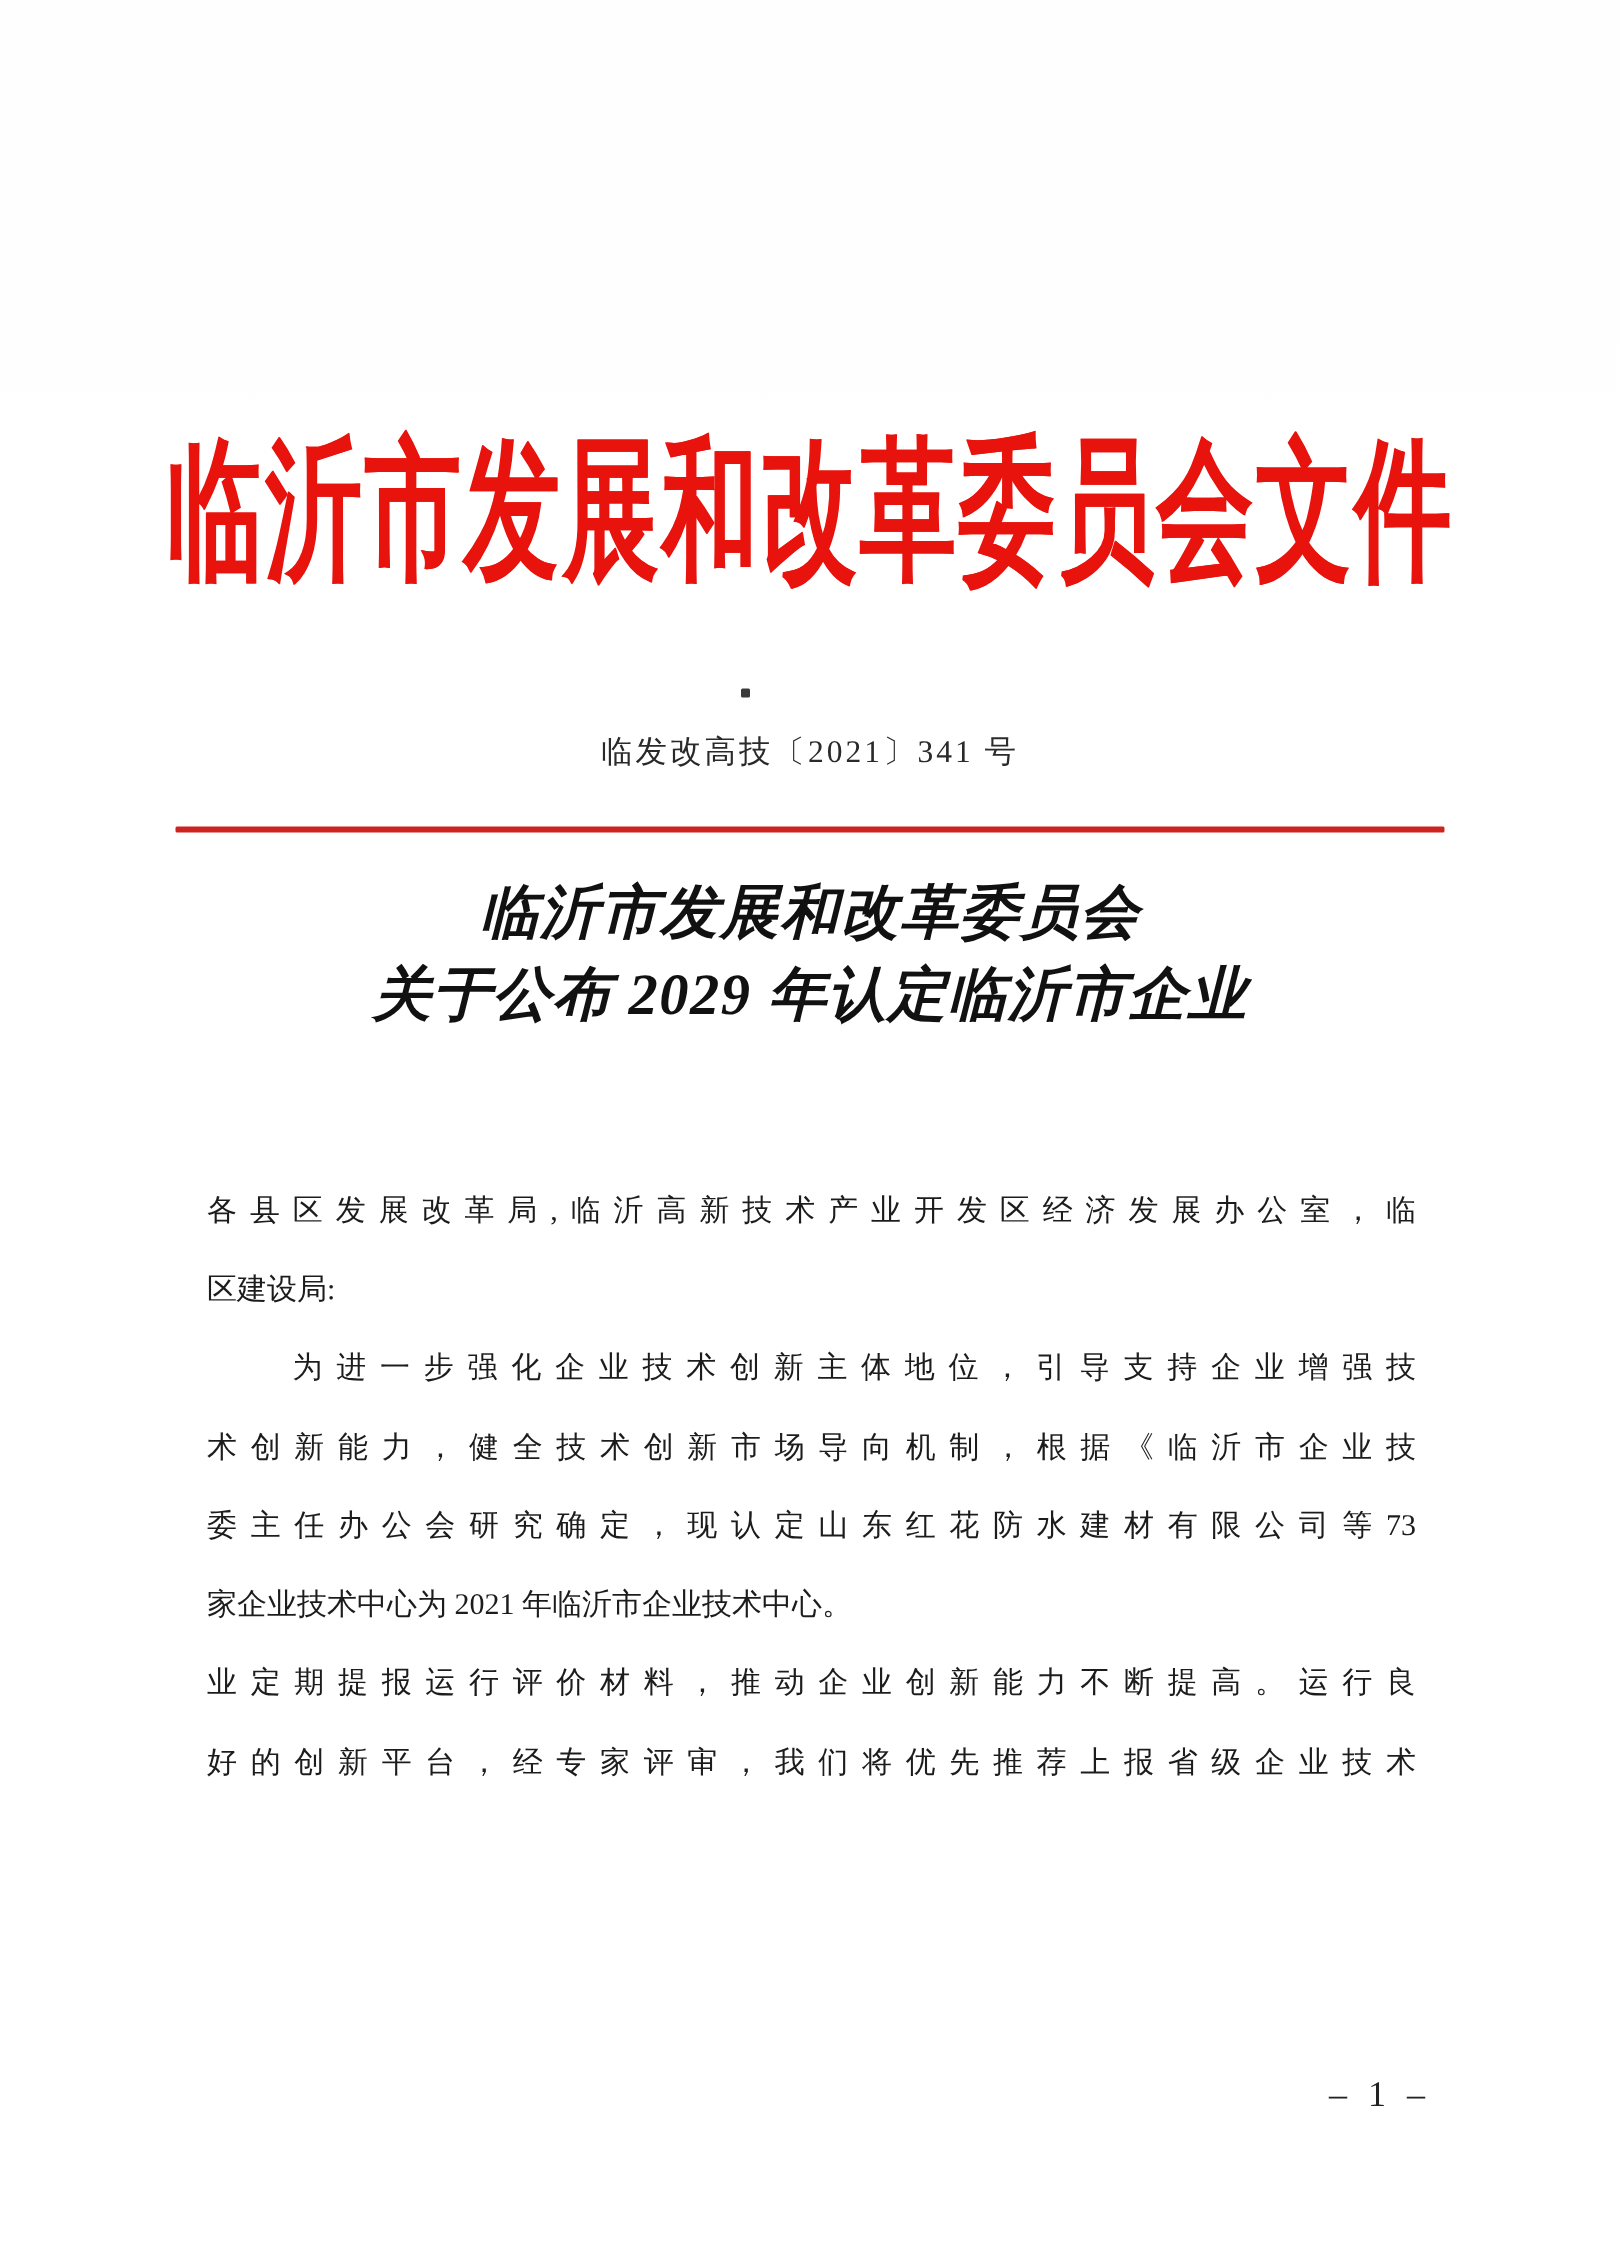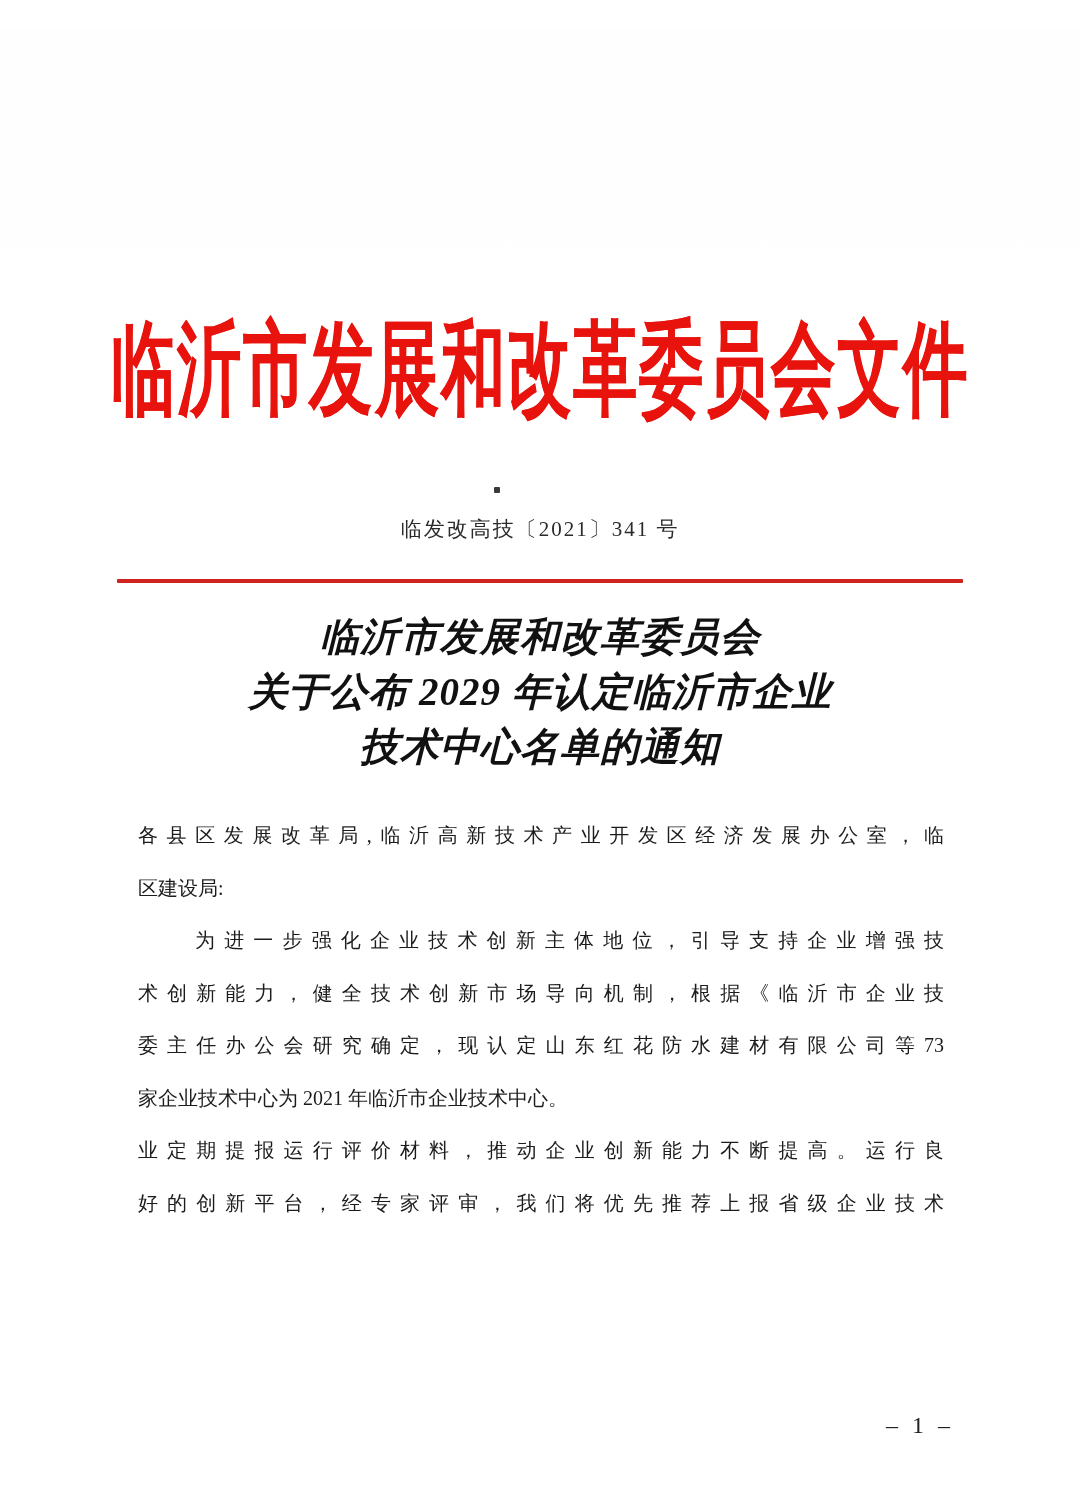--- a/index.html
+++ b/index.html
@@ -10,21 +10,20 @@
     position: relative;
     font-family: "Liberation Serif", "DejaVu Serif", serif;
     color: #1c1c1c;
     overflow: hidden;
   }
   .page {
     position: absolute;
     inset: 0;
     background:
       linear-gradient(180deg, #fefefe 0%, #ffffff 30%, #ffffff 100%);
-    margin-top: 28px;
   }
 
   
   .agency-header-wrap {
     position: absolute;
     top: 276px;
     left: 0;
     width: 100%;
     height: 132px;
     display: flex;
@@ -140,21 +139,20 @@
 
   <div class="ink-speck"></div>
 
   <div class="doc-number">临发改高技〔2021〕341 号</div>
 
   <div class="red-rule"></div>
 
   <div class="doc-title">
     <div>临沂市发展和改革委员会</div>
     <div>关于公布 2029 年认定临沂市企业</div>
-    <div>技术中心名单的通知</div>
   </div>
 
   <div class="body-text">
     <div class="line justify">各县区发展改革局,临沂高新技术产业开发区经济发展办公室，临</div>
     <div class="line">区建设局:</div>
     <div class="line indent justify">为进一步强化企业技术创新主体地位，引导支持企业增强技</div>
     <div class="line justify">术创新能力，健全技术创新市场导向机制，根据《临沂市企业技</div>
     <div class="line justify">委主任办公会研究确定，现认定山东红花防水建材有限公司等73</div>
     <div class="line">家企业技术中心为 2021 年临沂市企业技术中心。</div>
     <div class="line justify">业定期提报运行评价材料，推动企业创新能力不断提高。运行良</div>

